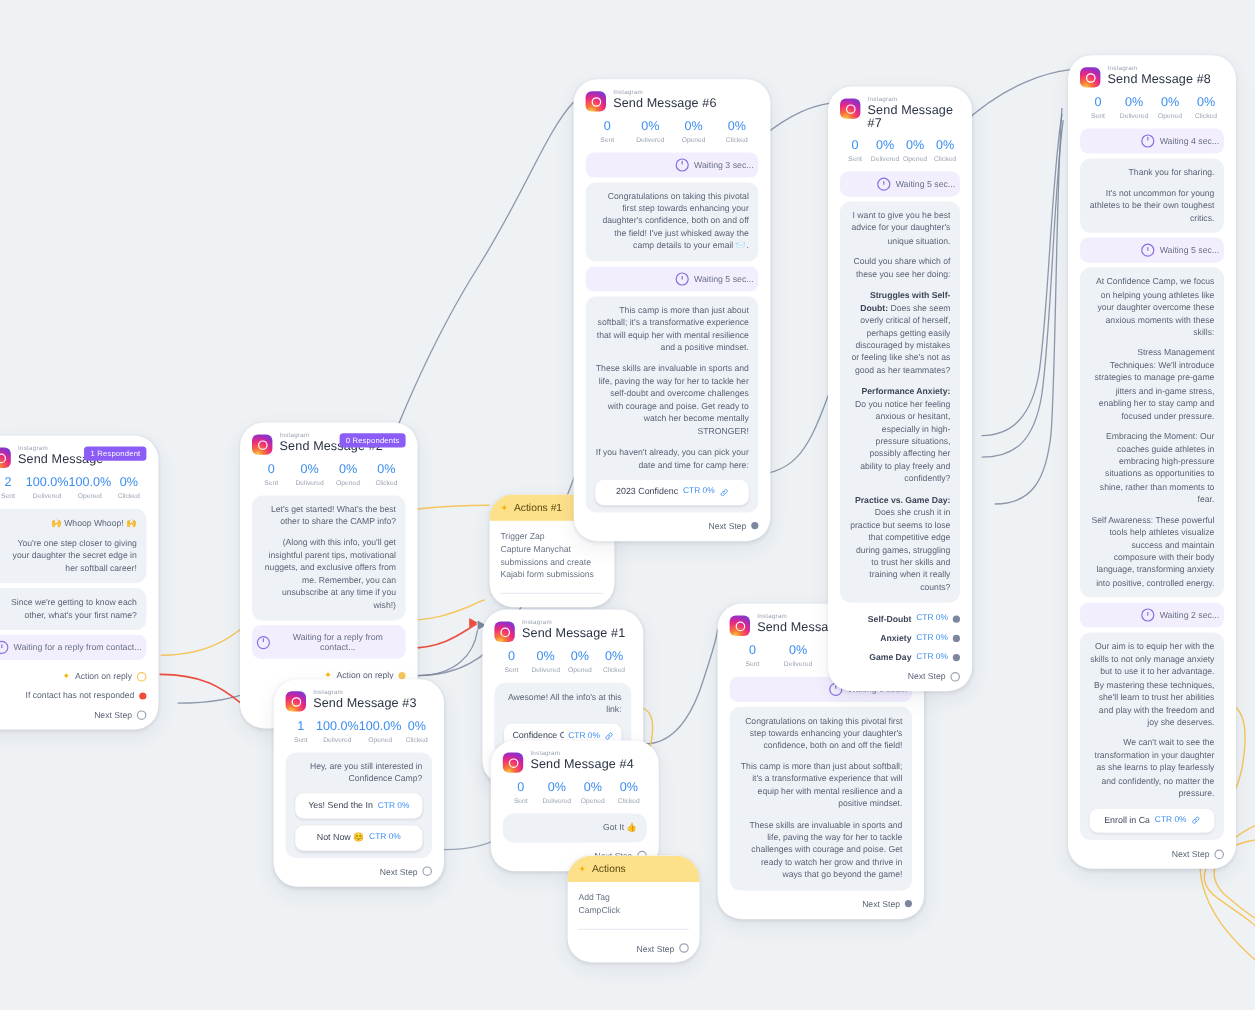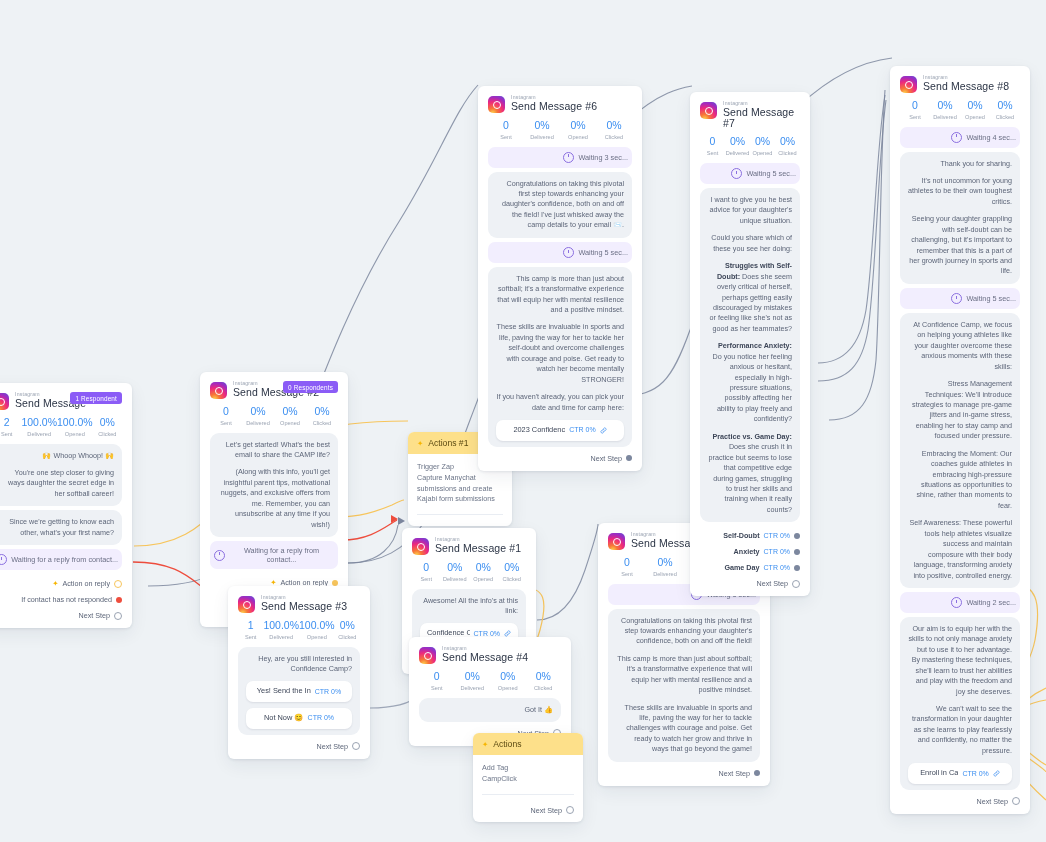--- a/index.html
+++ b/index.html
@@ -9,25 +9,24 @@
     font-family:"Liberation Sans", sans-serif;
     overflow:hidden;
     position:relative;
   }
   #canvas{position:absolute;inset:0;}
   svg.edges{position:absolute;left:0;top:0;width:1046px;height:842px;pointer-events:none;}
 
   .node{
     position:absolute;
     background:#ffffff;
-    border-radius:6px;
+    border-radius:20px;
     box-shadow:0 1px 3px rgba(30,40,70,.10), 0 6px 18px rgba(30,40,70,.07);
     padding:9px 10px 8px 10px;
     box-sizing:border-box;
-    margin-top:20px;
   }
   .node-head{display:flex;align-items:flex-start;gap:6px;position:relative;}
   .ig-icon{
     width:17px;height:17px;border-radius:5px;flex:0 0 auto;margin-top:1px;
     background:radial-gradient(circle at 28% 100%, #fdd14d 0%, #f77737 22%, #ee2a7b 52%, #a02bc0 76%, #5b51d8 100%);
     display:flex;align-items:center;justify-content:center;
   }
   .ig-icon i{display:block;width:8px;height:8px;border:1.4px solid #fff;border-radius:50%;box-sizing:border-box;}
   .head-text{line-height:1.05;}
   .ch-name{font-size:5.2px;color:#9aa3b2;letter-spacing:.2px;display:block;margin-bottom:1px;}
@@ -154,21 +153,21 @@
           <span class="v">100.0%</span>
           <span class="l">Opened</span>
         </span>
       <span class="stat">
           <span class="v">0%</span>
           <span class="l">Clicked</span>
         </span>
     </div>
     <div class="bubble">
       <p>🙌 Whoop Whoop! 🙌</p>
-      <p>You're one step closer to giving ways daughter the secret edge in her softball career!</p>
+      <p>You're one step closer to giving your daughter the secret edge in her softball career!</p>
     </div>
     <div class="bubble">Since we're getting to know each other, what's your first name?</div>
     <div class="wait">
       <span class="clock"></span>
       <span>Waiting for a reply from contact...</span>
     </div>
     <div class="port-row first">
       <span class="spark">✦</span>
       <span>Action on reply</span>
       <span class="dot y hollow"></span>
@@ -206,21 +205,21 @@
       <span class="stat">
           <span class="v">0%</span>
           <span class="l">Opened</span>
         </span>
       <span class="stat">
           <span class="v">0%</span>
           <span class="l">Clicked</span>
         </span>
     </div>
     <div class="bubble">
-      <p>Let's get started! What's the best email to share the CAMP life?</p>
+      <p>Let's get started! What's the best other to share the CAMP info?</p>
       <p>(Along with this info, you'll get insightful parent tips, motivational nuggets, and exclusive offers from me. Remember, you can unsubscribe at any time if you wish!)</p>
     </div>
     <div class="wait">
       <span class="clock"></span>
       <span>Waiting for a reply from contact...</span>
     </div>
     <div class="port-row first">
       <span class="spark">✦</span>
       <span>Action on reply</span>
       <span class="dot y"></span>
@@ -329,21 +328,21 @@
             <path d="M6.5 9.5a3 3 0 004.2 0l2-2a3 3 0 10-4.2-4.2l-.6.6M9.5 6.5a3 3 0 00-4.2 0l-2 2a3 3 0 104.2 4.2l.6-.6" fill="none" stroke="#3b8ef0" stroke-width="1.6" stroke-linecap="round"></path>
           </svg>
       </div>
     </div>
     <div class="port-row">
       <span class="nextstep">Next Step</span>
       <span class="dot g"></span>
     </div>
   </div>
 
-  <div class="node" style="left:409px;top:617px;width:162px;">
+  <div class="node" style="left:409px;top:617px;width:140px;">
     <div class="node-head">
       <span class="ig-icon">
           <i></i>
         </span>
       <span class="head-text">
         <span class="ch-name">Instagram</span>
         <span class="node-title">Send Message #4</span>
       </span>
     </div>
     <div class="stats">
@@ -573,21 +572,20 @@
           <span class="l">Clicked</span>
         </span>
     </div>
     <div class="wait">
       <span class="clock"></span>
       <span>Waiting 4 sec...</span>
     </div>
     <div class="bubble">
       <p>Thank you for sharing.</p>
       <p>It's not uncommon for young athletes to be their own toughest critics.</p>
-      <p>Seeing your daughter grappling with self-doubt can be challenging, but it's important to remember that this is a part of her growth journey in sports and life.</p>
     </div>
     <div class="wait">
       <span class="clock"></span>
       <span>Waiting 5 sec...</span>
     </div>
     <div class="bubble">
       <p>At Confidence Camp, we focus on helping young athletes like your daughter overcome these anxious moments with these skills:</p>
       <p>Stress Management Techniques: We'll introduce strategies to manage pre-game jitters and in-game stress, enabling her to stay camp and focused under pressure.</p>
       <p>Embracing the Moment: Our coaches guide athletes in embracing high-pressure situations as opportunities to shine, rather than moments to fear.</p>
       <p>Self Awareness: These powerful tools help athletes visualize success and maintain composure with their body language, transforming anxiety into positive, controlled energy.</p>

